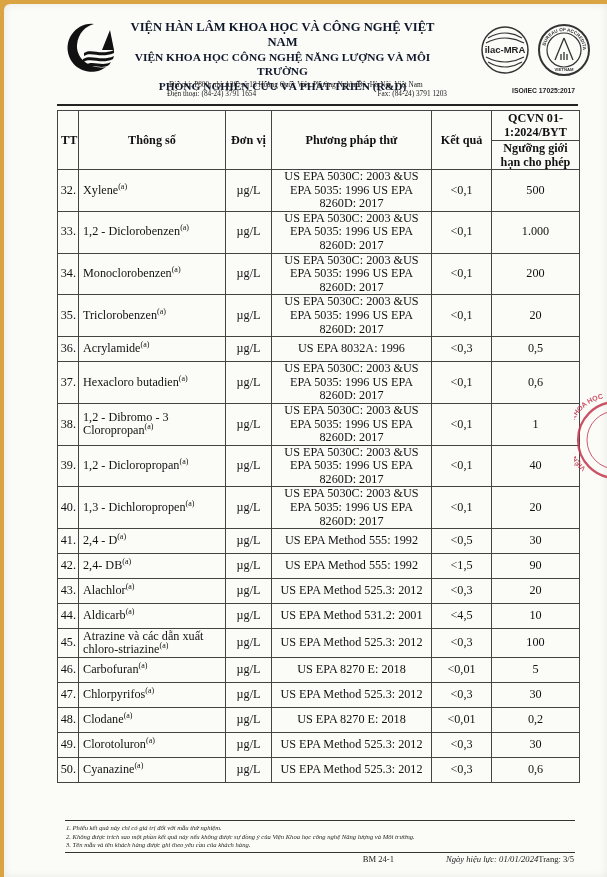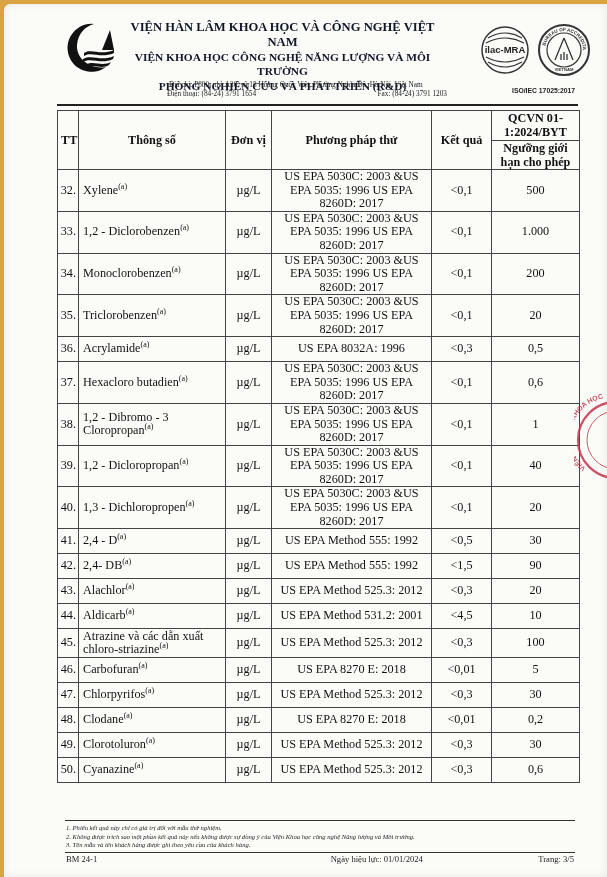--- a/index.html
+++ b/index.html
@@ -52,22 +52,22 @@
   tr.r1 td { height: 24px; }
   tr.r2 td { height: 28px; }
 
   
   .stamp { position: absolute; left: 574px; top: 388px; width: 60px; height: 110px; overflow: hidden; }
 
   
   .frule { position: absolute; left: 65px; top: 820px; width: 510px; height: 1px; background: #333; }
   .notes { position: absolute; left: 66px; top: 824px; font-size: 6.6px; line-height: 8.6px; font-style: italic; color: #222; }
   .frule2 { position: absolute; left: 65px; top: 852px; width: 510px; height: 1px; background: #333; }
-  .foot { position: absolute; left: 66px; top: 854px; width: 508px; font-size: 8.6px; color: #222; display: flex; justify-content: space-between; }
-  .foot .mid { margin-left: 118px; }
+  .foot { position: absolute; left: 66px; top: 854px; width: 508px; font-size: 8.6px; color: #222; display: flex; justify-content: flex-end; }
+  .foot .mid { margin-left: 52px; font-style: italic; }
 </style>
 </head>
 <body>
 
 <div class="paper"></div>
 
 <svg class="logo" viewBox="0 0 54 54">
   <path d="M28 4 A24 24 0 1 0 40 47 C26 50 10 40 11 25 C12 13 20 6 28 4 Z" fill="#111"></path>
   <path d="M44 10 L48 30 L36 30 Z" fill="#111"></path>
   <path d="M18 33 C26 28 34 36 48 30 L48 33 C34 39 26 31 18 36 Z" fill="#111"></path>

